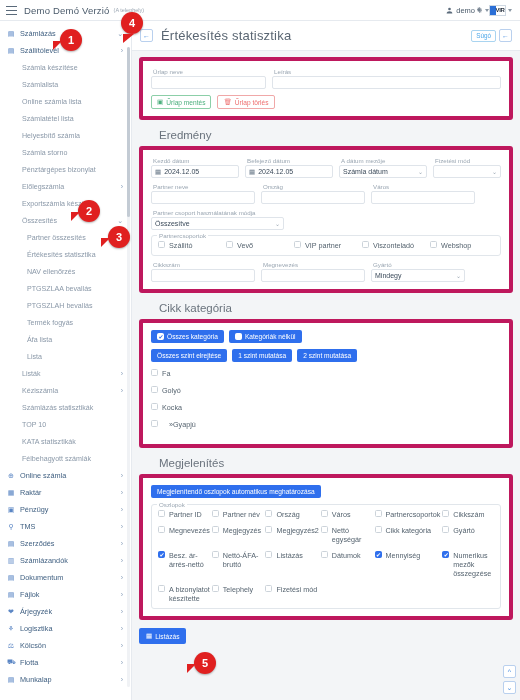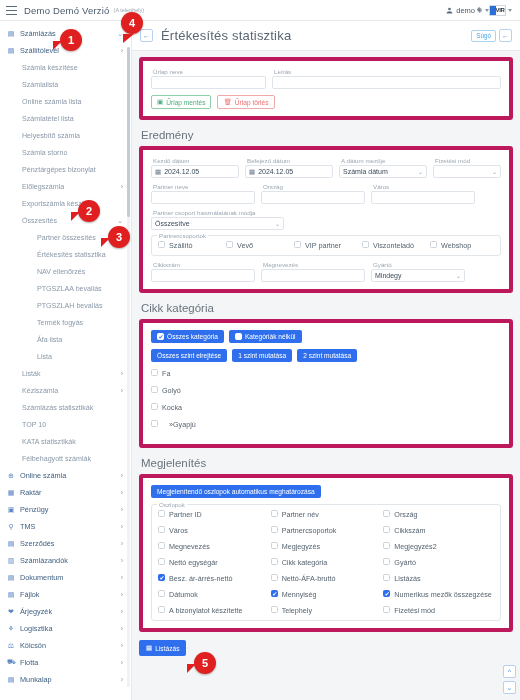--- a/index.html
+++ b/index.html
@@ -50,21 +50,21 @@
     display:flex; align-items:center;
     height:17px; padding:0 8px 0 7px;
     font-size:7.3px; color:#4a6persisted; color:#4a6a8a;
     white-space:nowrap;
   }
   .nav-item .ico { width:8px; font-size:7px; color:#5b86c4; margin-right:5px; text-align:center; flex:0 0 8px; }
   .nav-item .lbl { flex:1; color:#4a6a8a; }
   .nav-item .chev { color:#8aa0bb; font-size:7px; }
   .nav-item.sub { padding-left:22px; font-size:7.1px; }
   .nav-item.sub .lbl { color:#8a98a8; }
-  .nav-item.sub2 { padding-left:37px; }
+  .nav-item.sub2 { padding-left:27px; }
   .nav-item.level1 .lbl { color:#3f5f80; }
   .sb-track { position:absolute; right:1px; top:26px; width:3px; height:640px; background:#f0f2f5; border-radius:2px; }
   .sb-thumb { position:absolute; right:1px; top:26px; width:3px; height:170px; background:#c3cbd4; border-radius:2px; }
 
   
   .main { flex:1; height:679px; background:#f3f5f7; overflow:hidden; position:relative; }
   .page-head {
     height:30px; background:#ffffff; border-bottom:1px solid #e6eaef;
     display:flex; align-items:center; padding:0 8px; gap:8px;
   }
@@ -76,21 +76,21 @@
   .page-title { font-size:13px; color:#5a6673; font-weight:normal; letter-spacing:.2px; }
   .head-right { margin-left:auto; display:flex; align-items:center; gap:3px; }
   .help-btn {
     border:1px solid #a9d4f0; border-radius:2px; color:#4fa8e8; background:#fff;
     font-size:6.3px; padding:1.5px 4px;
   }
 
   .content { padding:6px 7px 0 7px; height:649px; overflow:hidden; }
 
   .card { background:#ffffff; border:4px solid #be185d; border-radius:3px; padding:7px 8px; }
-  .sec-title { font-size:11.5px; color:#6a737d; margin:9px 0 5px 2px; font-weight:normal; }
+  .sec-title { font-size:11.5px; color:#6a737d; margin:9px 0 5px 20px; font-weight:normal; }
 
   
   .fl { position:relative; display:flex; flex-direction:column; }
   .fl > label { font-size:6.2px; color:#9aa6b2; margin-bottom:1px; padding-left:2px; }
   .fl > .inp {
     height:13px; border:1px solid #dfe4ea; border-radius:2px; background:#fff;
     font-size:7px; color:#3b4a5a; display:flex; align-items:center; padding:0 3px;
   }
   .fl > .inp.sel { justify-content:space-between; }
   .chev-dn { color:#9aa6b2; font-size:6px; }
@@ -111,21 +111,21 @@
   .cb.wht.on { background:#fff; border-color:#fff; }
   .cb.wht.on:after { color:#2f6fed; }
   .cbrow { display:flex; align-items:flex-start; gap:4px; font-size:7.2px; color:#55636f; }
 
   .fieldset {
     border:1px solid #e1e6eb; border-radius:3px; padding:5px 6px; position:relative; margin-bottom:5px;
   }
   .fieldset > .fs-label { position:absolute; top:-4px; left:5px; background:#fff; padding:0 2px; font-size:6.2px; color:#9aa6b2; }
 
   .pgrid5 { display:grid; grid-template-columns:repeat(5,1fr); gap:4px 4px; }
-  .colgrid { display:grid; grid-template-columns:repeat(3,1fr); gap:7px 2px; }
+  .colgrid { display:grid; grid-template-columns:repeat(6,1fr); gap:7px 2px; }
 
   
   .scroll-arrows { position:absolute; right:4px; bottom:6px; display:flex; flex-direction:column; gap:3px; }
   .scroll-arrows div { width:13px; height:13px; border:1px solid #b9d0ee; border-radius:2px; color:#4a8fe0; background:#fff; font-size:7px; display:flex; align-items:center; justify-content:center; }
 
   
   .callout {
     position:absolute; width:22px; height:22px; border-radius:50%;
     background:#e02020; color:#fff; font-weight:bold; font-size:11px;
     display:flex; align-items:center; justify-content:center;

